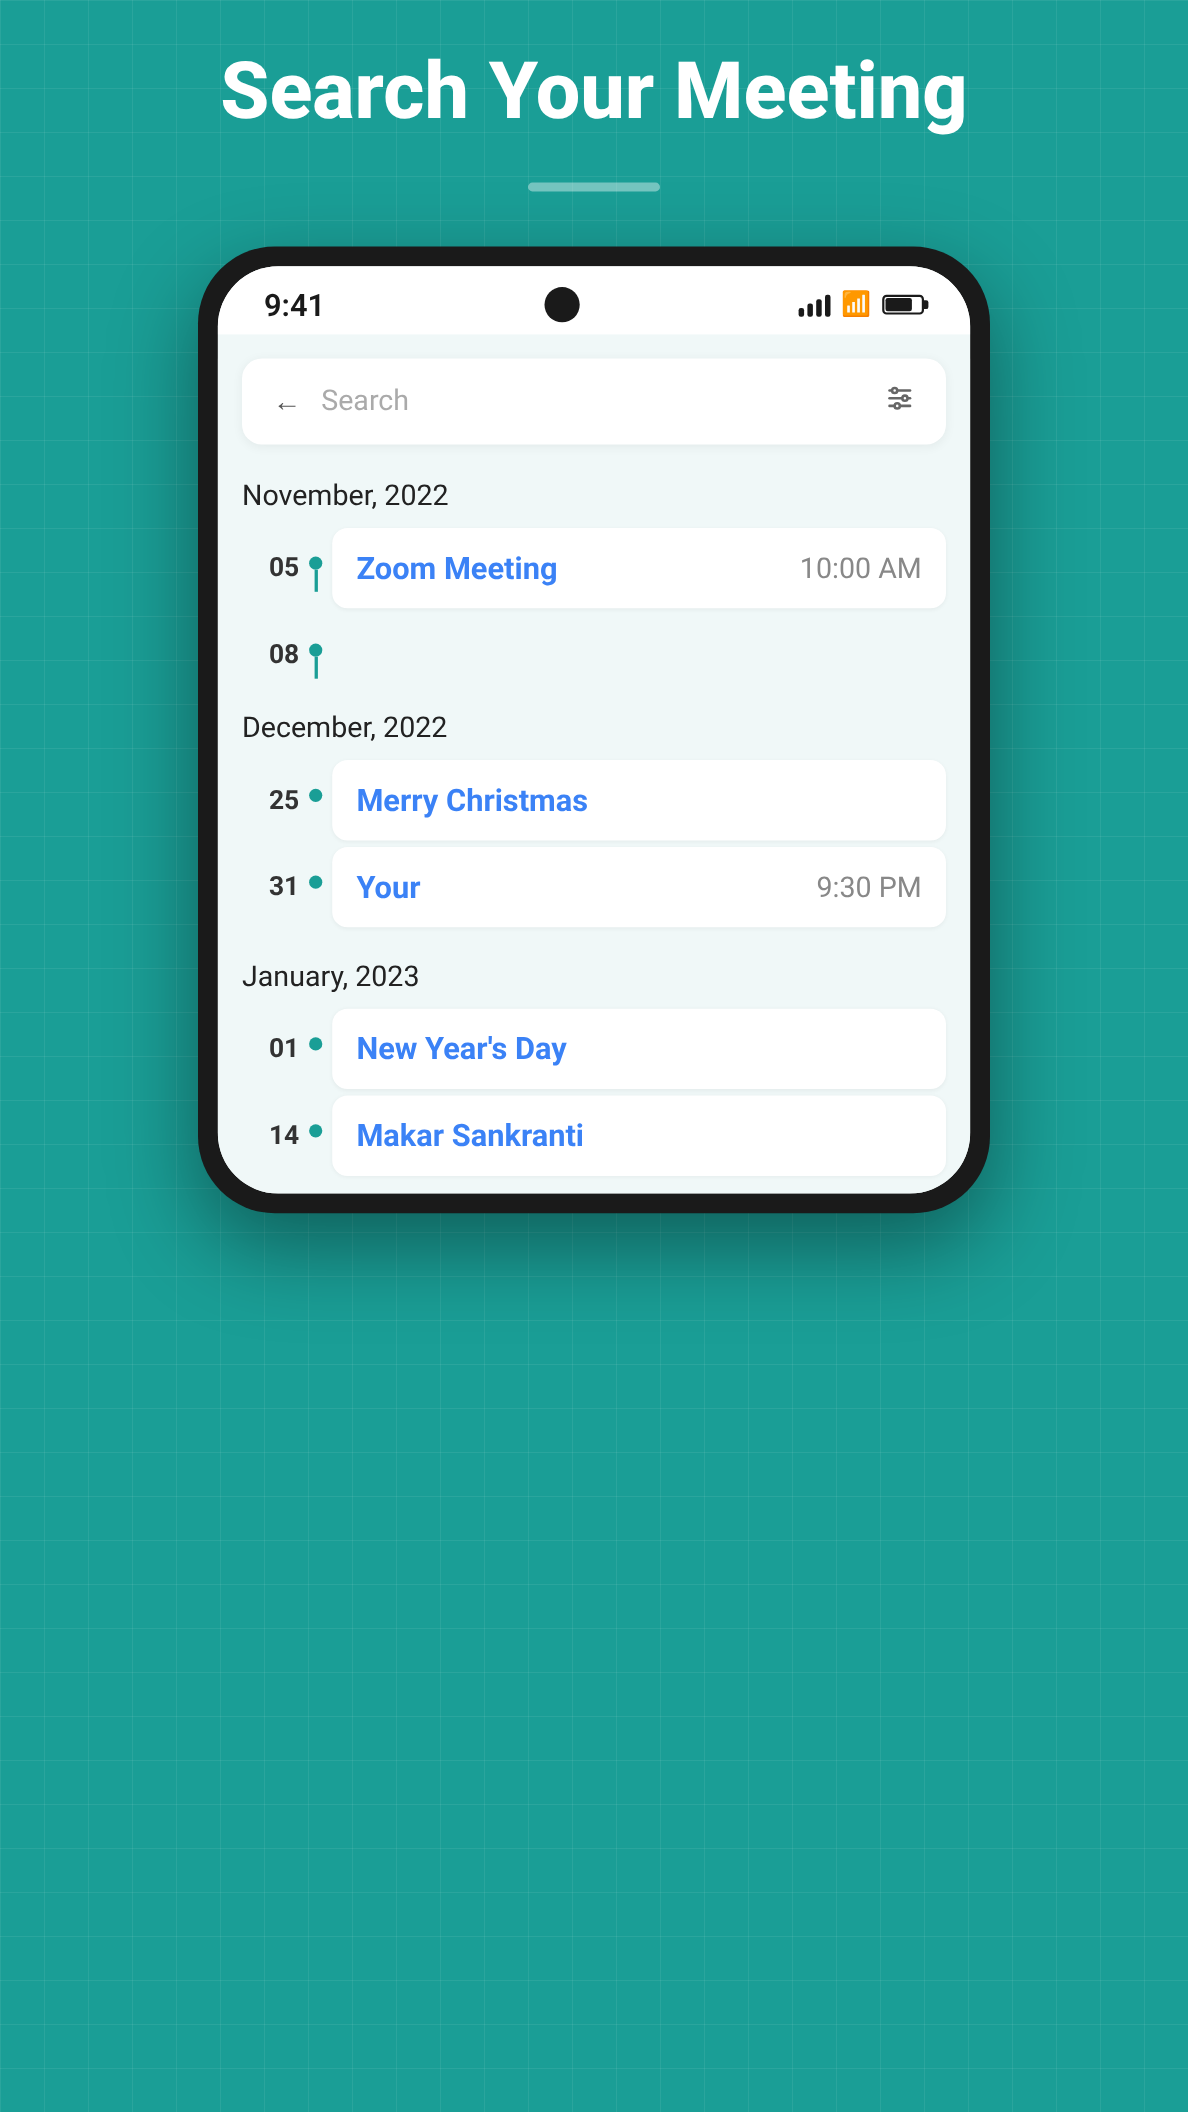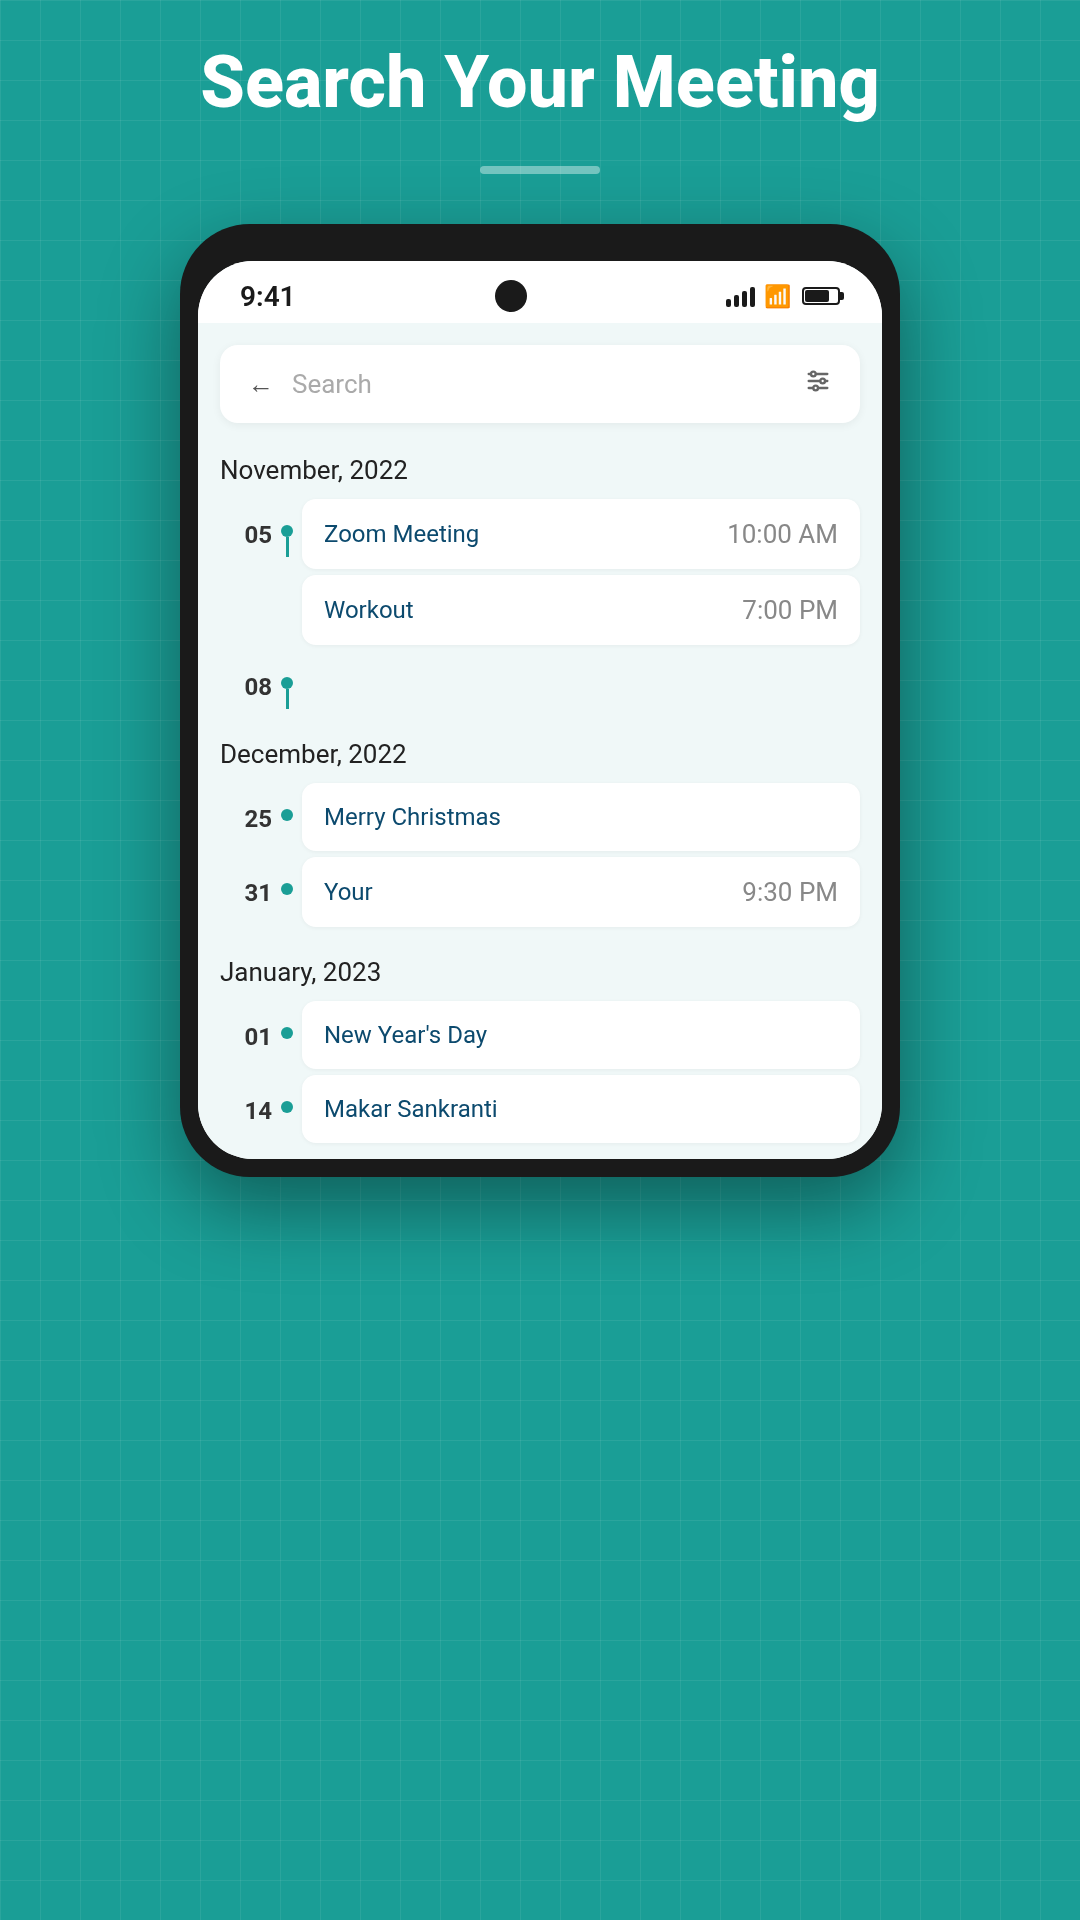--- a/index.html
+++ b/index.html
@@ -55,21 +55,20 @@
       border-radius: 70px;
       padding: 18px;
       box-shadow: 0 30px 80px rgba(0,0,0,0.4);
     }
 
     .phone-screen {
       background: #f0f8f8;
       border-radius: 55px;
       overflow: hidden;
       position: relative;
-      margin-top: 19px;
     }
 
     
     .status-bar {
       background: #ffffff;
       display: flex;
       align-items: center;
       justify-content: space-between;
       padding: 18px 42px 10px;
       height: 62px;
@@ -244,23 +243,23 @@
       background: #ffffff;
       border-radius: 14px;
       padding: 20px 22px;
       display: flex;
       justify-content: space-between;
       align-items: center;
       box-shadow: 0 1px 4px rgba(0,0,0,0.05);
     }
 
     .event-name {
-      font-size: 24px;
-      color: #0c4a6e;
-      font-weight: 400;
+      font-size: 28px;
+      color: #3b82f6;
+      font-weight: 700;
     }
 
     .event-time {
       font-size: 26px;
       color: #888;
     }
   </style>
 </head>
 <body>
 
@@ -317,24 +316,20 @@
                 <div class="day-num">05</div>
                 <div class="day-line-dot">
                   <div class="dot"></div>
                   <div class="vert-line"></div>
                 </div>
                 <div class="day-events">
                   <div class="event-card">
                     <span class="event-name">Zoom Meeting</span>
                     <span class="event-time">10:00 AM</span>
                   </div>
-                  <div class="event-card">
-                    <span class="event-name">Workout</span>
-                    <span class="event-time">7:00 PM</span>
-                  </div>
                 </div>
               </div>
               <div class="day-row">
                 <div class="day-num">08</div>
                 <div class="day-line-dot">
                   <div class="dot"></div>
                   <div class="vert-line"></div>
                 </div>
               </div>
             </div>

